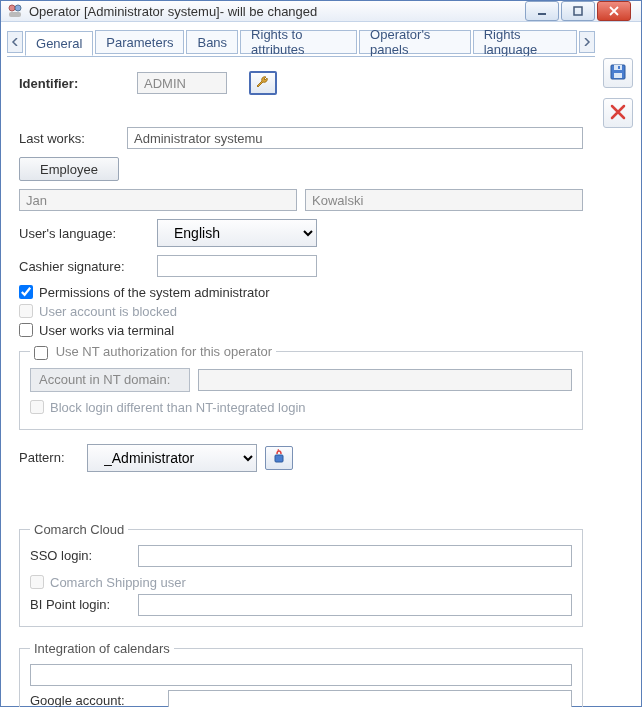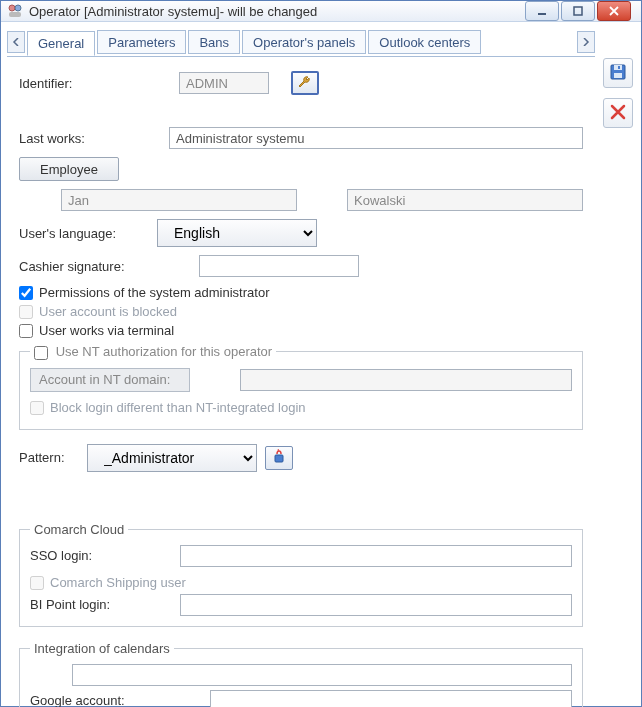--- a/index.html
+++ b/index.html
@@ -129,38 +129,37 @@
     flex: 1;
     overflow: auto;
   }
   .row {
     display: flex;
     align-items: center;
     margin-bottom: 8px;
     gap: 8px;
   }
   .label-bold {
-    font-weight: normal;
+    font-weight: bold;
     width: 110px;
   }
   .label {
     width: 130px;
   }
   .label-sm {
     width: 100px;
   }
   input[type=text].field {
     height: 22px;
     border: 1px solid #aab3bf;
     padding: 0 6px;
     font-family: inherit;
     font-size: 13px;
     color: #555;
     background: #fff;
-    margin-left: 42px;
   }
   input[type=text].field:disabled,
   input[type=text].field.readonly {
     background: #f5f5f5;
     color: #888;
   }
   .iconbtn {
     width: 28px;
     height: 24px;
     border: 1px solid #7a91b5;
@@ -189,21 +188,21 @@
   select.combo {
     height: 28px;
     border: 1px solid #9aa6b6;
     background: linear-gradient(to bottom, #fdfdfe, #ebeef3);
     font-family: inherit;
     font-size: 14px;
     padding: 0 12px;
   }
   .checkbox-row {
     display: flex;
-    align-items: flex-end;
+    align-items: flex-start;
     gap: 6px;
     margin: 4px 0;
   }
   .checkbox-row.disabled {
     color: #9aa2ad;
   }
   input[type=checkbox] {
     width: 14px;
     height: 14px;
     margin: 0;
@@ -273,22 +272,23 @@
 
       <div class="tabstrip">
         <div class="tab-scroll">
           <svg width="8" height="8" viewBox="0 0 8 8">
               <path d="M6 0 L2 4 L6 8" fill="none" stroke="#556a8a" stroke-width="1.5"></path>
             </svg>
         </div>
         <div class="tab active">General</div>
         <div class="tab">Parameters</div>
         <div class="tab">Bans</div>
+        <div class="tab">Rights to attributes</div>
         <div class="tab">Operator's panels</div>
-        <div class="tab">Outlook centers</div>
+        <div class="tab">Rights language</div>
         <div class="tab-scroll" style="margin-left:auto;">
           <svg width="8" height="8" viewBox="0 0 8 8">
               <path d="M2 0 L6 4 L2 8" fill="none" stroke="#556a8a" stroke-width="1.5"></path>
             </svg>
         </div>
       </div>
 
       <div class="tab-body">
 
         <div class="row">

